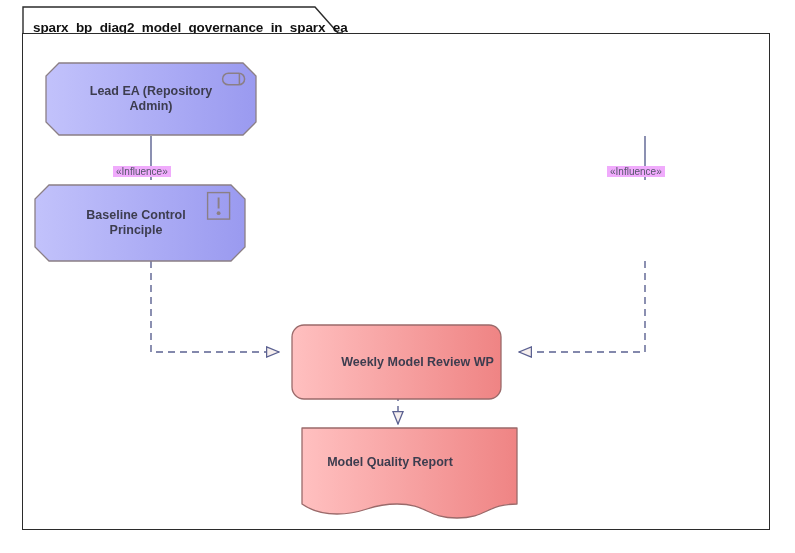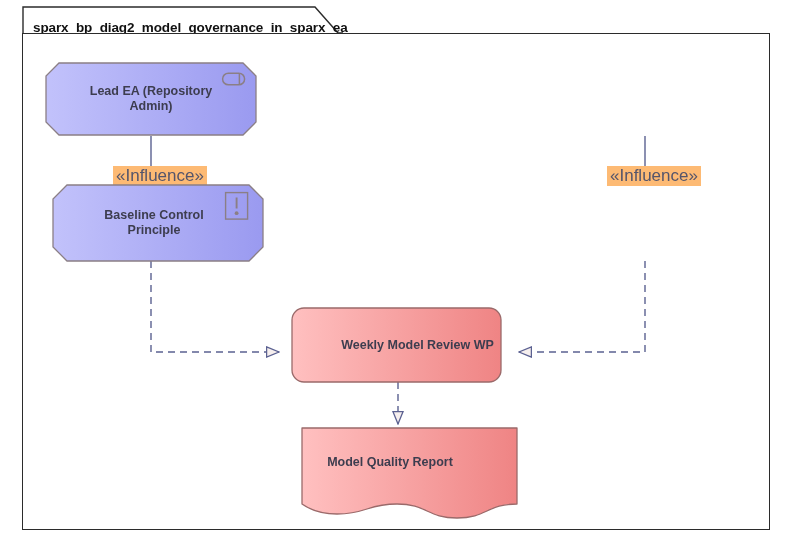--- a/index.html
+++ b/index.html
@@ -99,23 +99,23 @@
     padding-bottom: 22px;
   }
   .node-icon {
     position: absolute;
     overflow: visible;
   }
 
   
   .edge-label {
     position: absolute;
-    font-size: 17px;
+    font-size: 10px;
     color: #55556b;
-    background: #fdba74;
+    background: #f0abfc;
     padding: 0 3px;
     white-space: nowrap;
   }
 </style>
 </head>
 <body>
 
 <div id="canvas">
 
   <div class="tab">
@@ -172,40 +172,40 @@
       <path d="M14,1 L198,1 L211,14 L211,60 L198,73 L14,73 L1,60 L1,14 Z" fill="url(#gradMotiv1)" stroke="#8b7f85" stroke-width="1.3"></path>
     </svg>
     <svg class="node-icon" style="left:176px; top:8px;" width="26" height="18" viewBox="0 0 26 18">
       <rect x="1.6" y="3.2" width="22" height="11.6" rx="5.8" ry="5.8" fill="none" stroke="#8b7f85" stroke-width="1.5"></rect>
       <line x1="18.4" y1="3.6" x2="18.4" y2="14.4" stroke="#8b7f85" stroke-width="1.5"></line>
     </svg>
     <div class="node-label">Lead EA (Repository Admin)</div>
   </div>
 
 
-  <div class="node" style="left:52px; top:184px; width:204px; height:78px;">
+  <div class="node" style="left:34px; top:184px; width:204px; height:78px;">
     <svg class="node-svg" width="212" height="78" viewBox="0 0 212 78">
       <defs>
         <linearGradient id="gradMotiv3" x1="0" y1="0" x2="1" y2="0">
           <stop offset="0%" stop-color="#c2c2fb"></stop>
           <stop offset="100%" stop-color="#9a9af0"></stop>
         </linearGradient>
       </defs>
       <path d="M15,1 L197,1 L211,15 L211,63 L197,77 L15,77 L1,63 L1,15 Z" fill="url(#gradMotiv3)" stroke="#8b7f85" stroke-width="1.3"></path>
     </svg>
     <svg class="node-icon" style="left:172px; top:7px;" width="26" height="30" viewBox="0 0 26 30">
       <rect x="1.6" y="1.6" width="22" height="26.5" fill="none" stroke="#8b7f85" stroke-width="1.4"></rect>
       <line x1="12.6" y1="6.5" x2="12.6" y2="17.5" stroke="#8b7f85" stroke-width="1.9"></line>
       <circle cx="12.6" cy="22.2" r="1.9" fill="#8b7f85"></circle>
     </svg>
     <div class="node-label">Baseline Control Principle</div>
   </div>
 
 
-  <div class="node" style="left:291px; top:307px; width:253px; height:76px;text-decoration:underline;">
+  <div class="node" style="left:291px; top:324px; width:253px; height:76px;text-decoration:underline;">
     <svg class="node-svg" width="211" height="76" viewBox="0 0 211 76">
       <defs>
         <linearGradient id="gradBiz1" x1="0" y1="0" x2="1" y2="0">
           <stop offset="0%" stop-color="#ffc0c0"></stop>
           <stop offset="100%" stop-color="#ef8484"></stop>
         </linearGradient>
       </defs>
       <rect x="1" y="1" width="209" height="74" rx="12" ry="12" fill="url(#gradBiz1)" stroke="#9a6a6a" stroke-width="1.3"></rect>
     </svg>
     <div class="node-label">Weekly Model Review WP</div>

